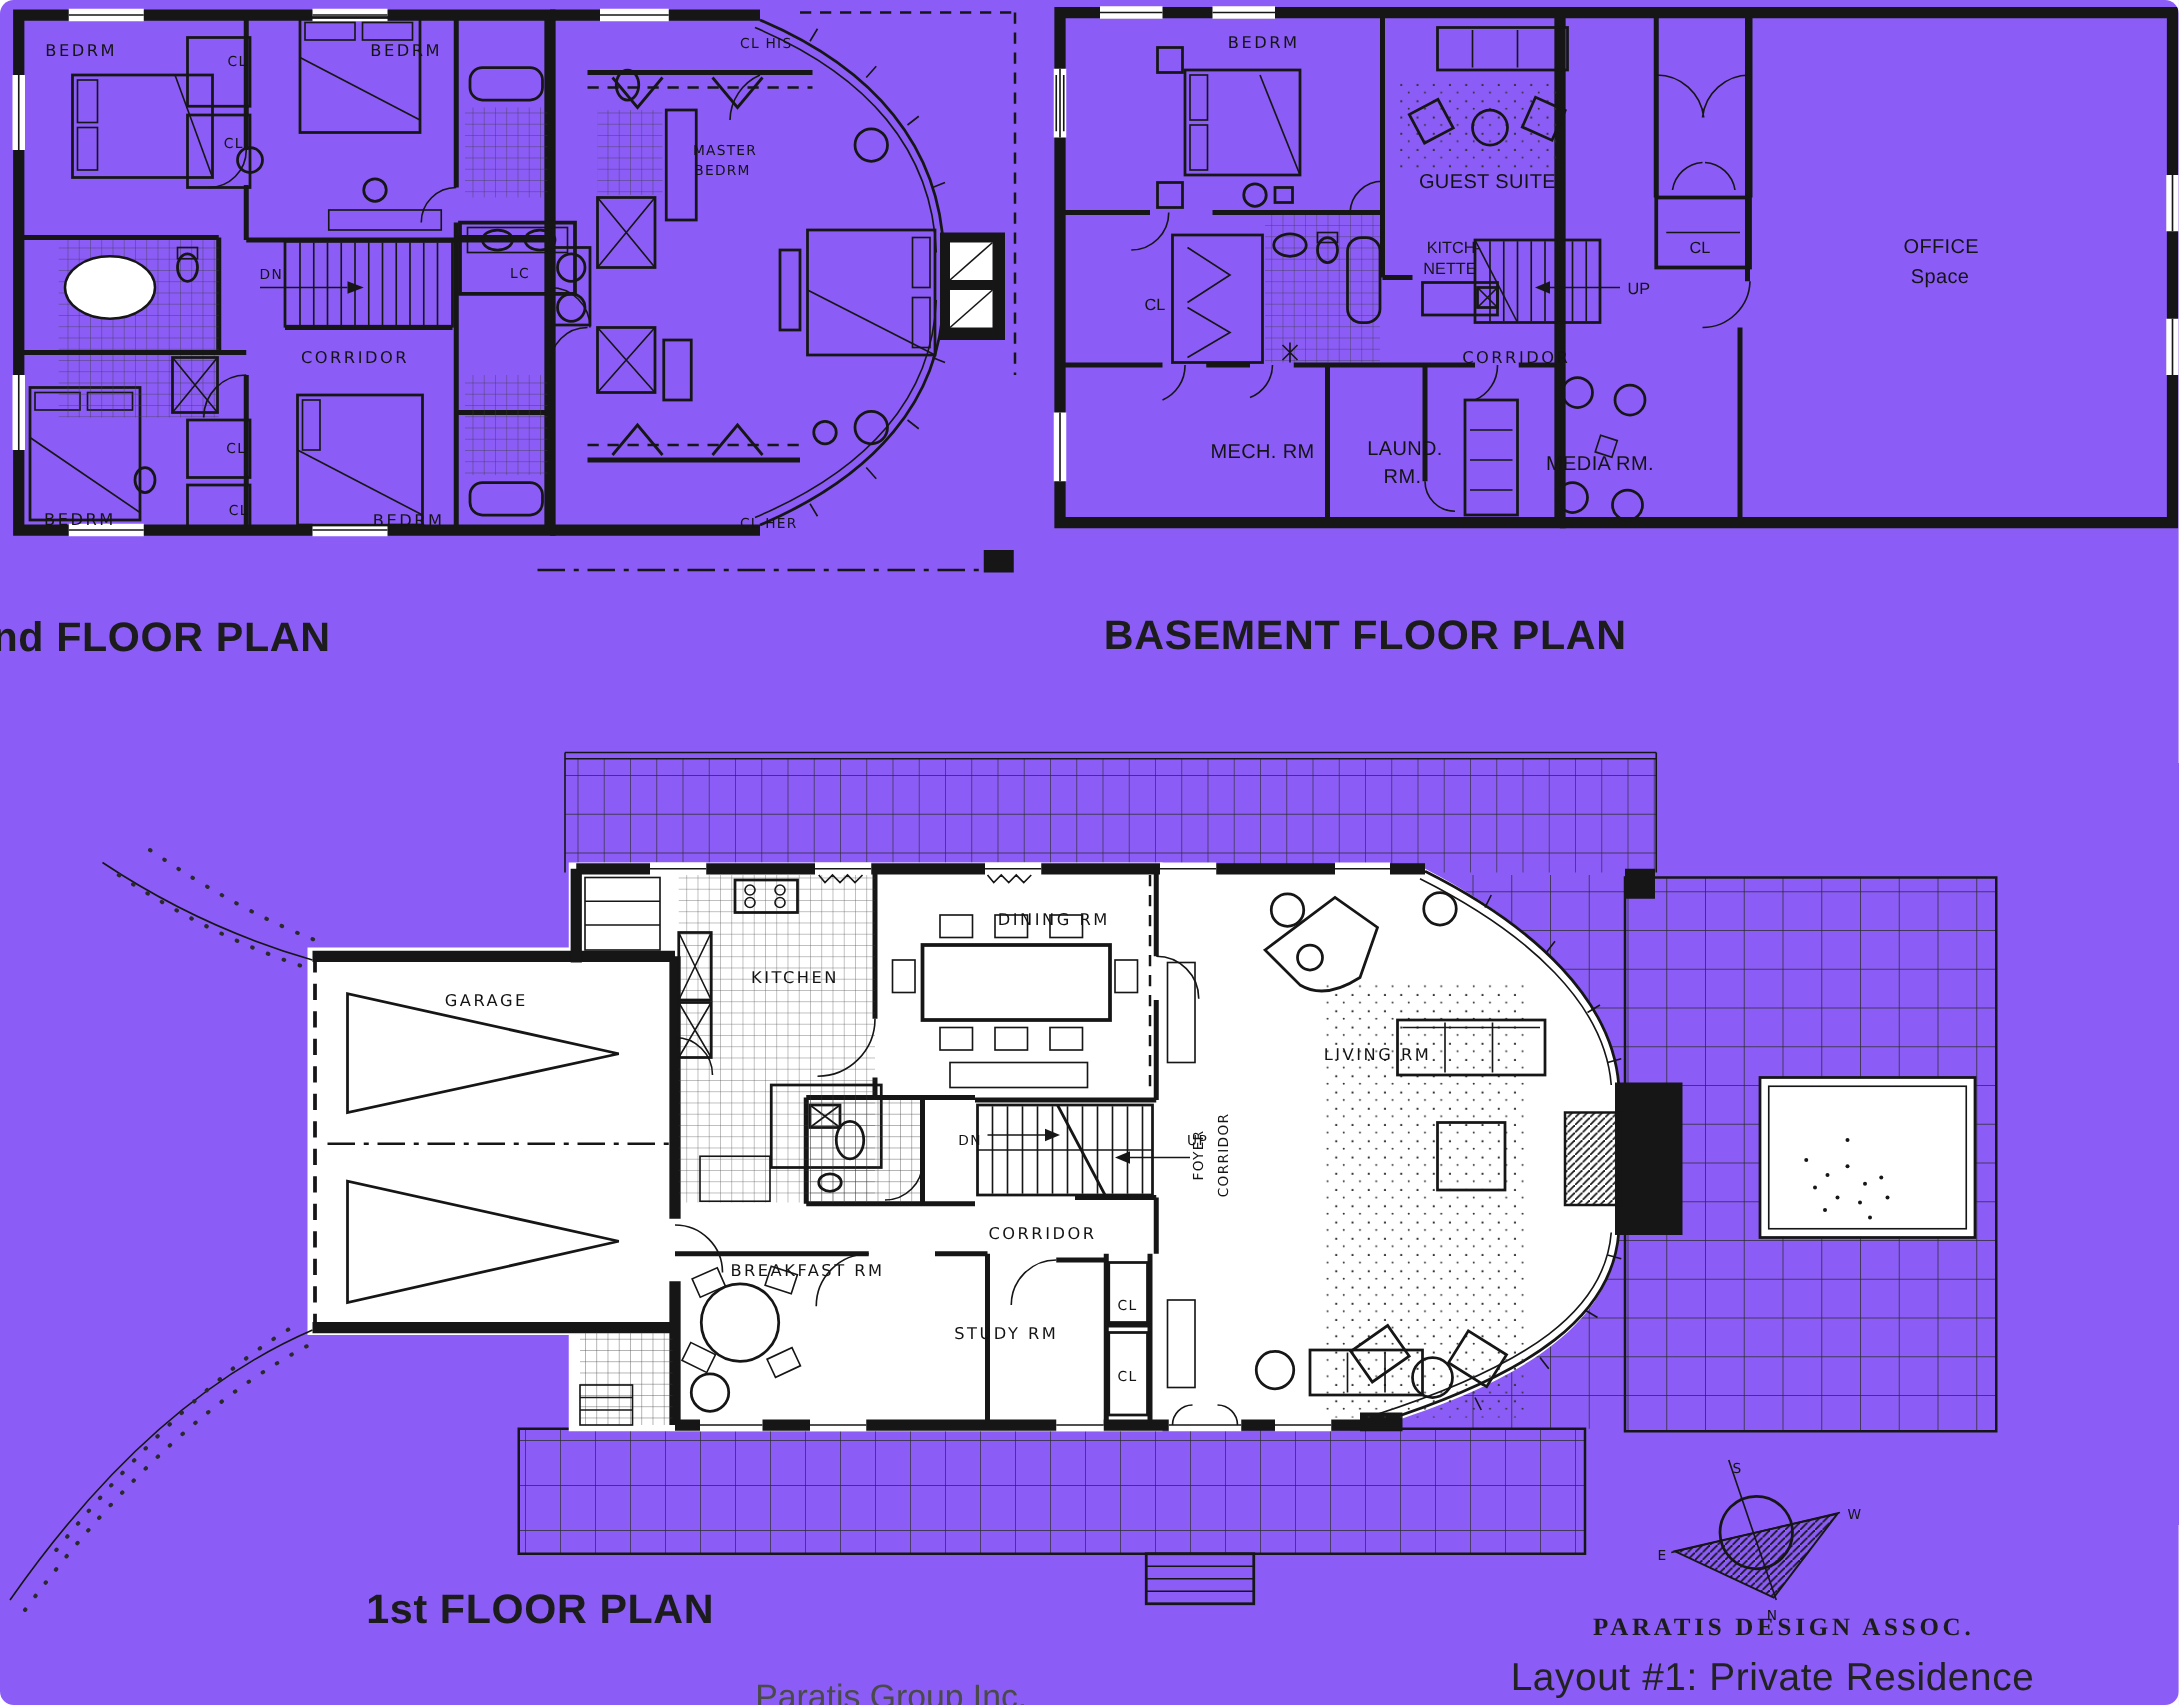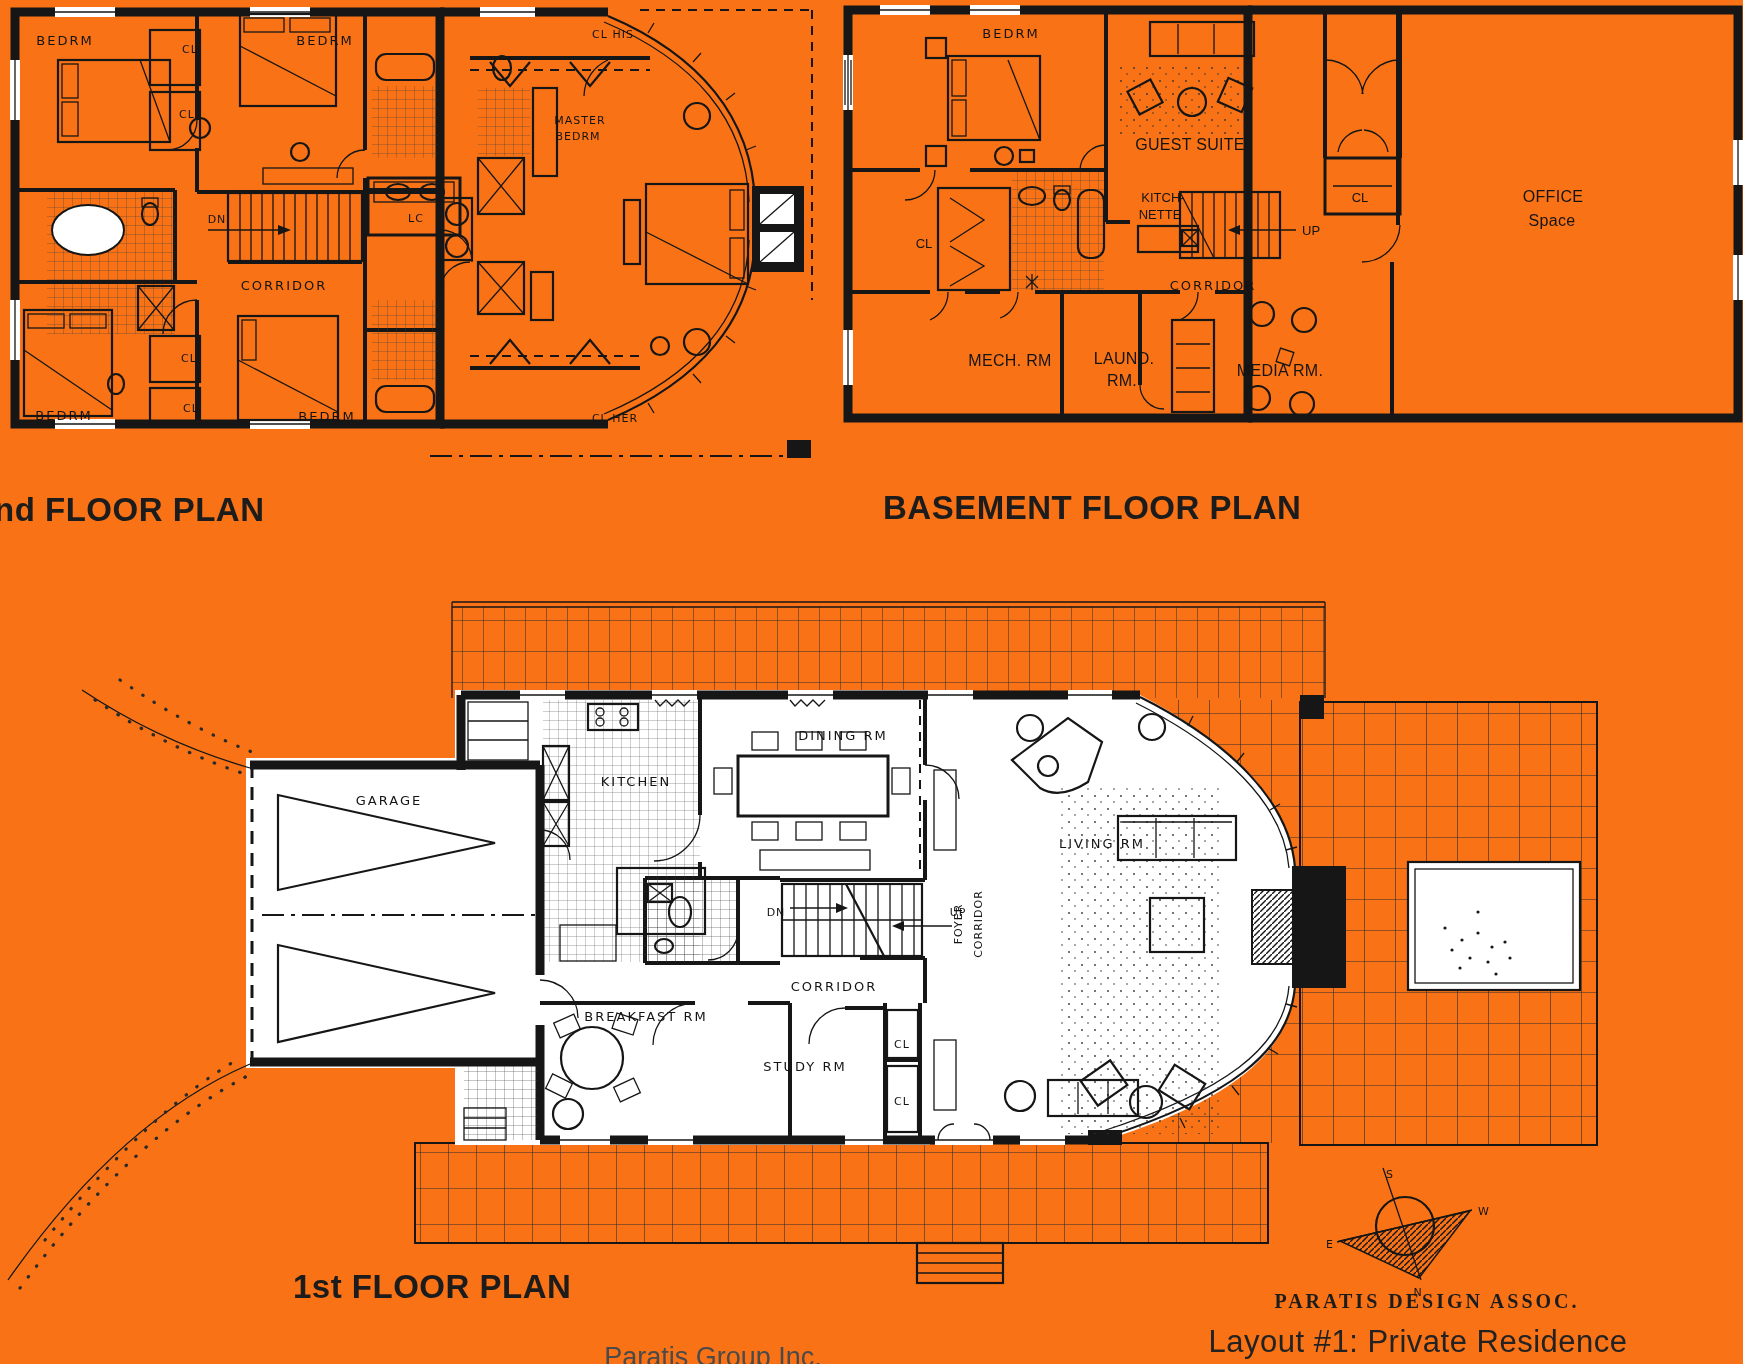--- a/index.html
+++ b/index.html
@@ -1,17 +1,17 @@
 <!DOCTYPE html>
 <html><head>
 <meta charset="utf-8">
 <style>
   html,body{margin:0;padding:0;background:#fff;}
-  #stage{position:relative;width:1743px;height:1364px;background:#f97316;overflow:hidden;
-         font-family:"DejaVu Sans",sans-serif;}
+  #stage{position:relative;width:1743px;height:1364px;background:#8b5cf6;overflow:hidden;
+         font-family:"DejaVu Sans",sans-serif;border-radius:11px;}
   svg{position:absolute;inset:0;}
   
   .w9{stroke:#161616;stroke-width:9;fill:none}
   .w4{stroke:#161616;stroke-width:4;fill:none}
   .w3{stroke:#161616;stroke-width:3;fill:none}
   .w2{stroke:#161616;stroke-width:2.2;fill:none}
   .w1{stroke:#161616;stroke-width:1.3;fill:none}
   .dash{stroke:#161616;stroke-width:3;fill:none;stroke-dasharray:13 9}
   .dash2{stroke:#161616;stroke-width:2;fill:none;stroke-dasharray:9 7}
   .dashdot{stroke:#161616;stroke-width:2;fill:none;stroke-dasharray:22 7 4 7}

